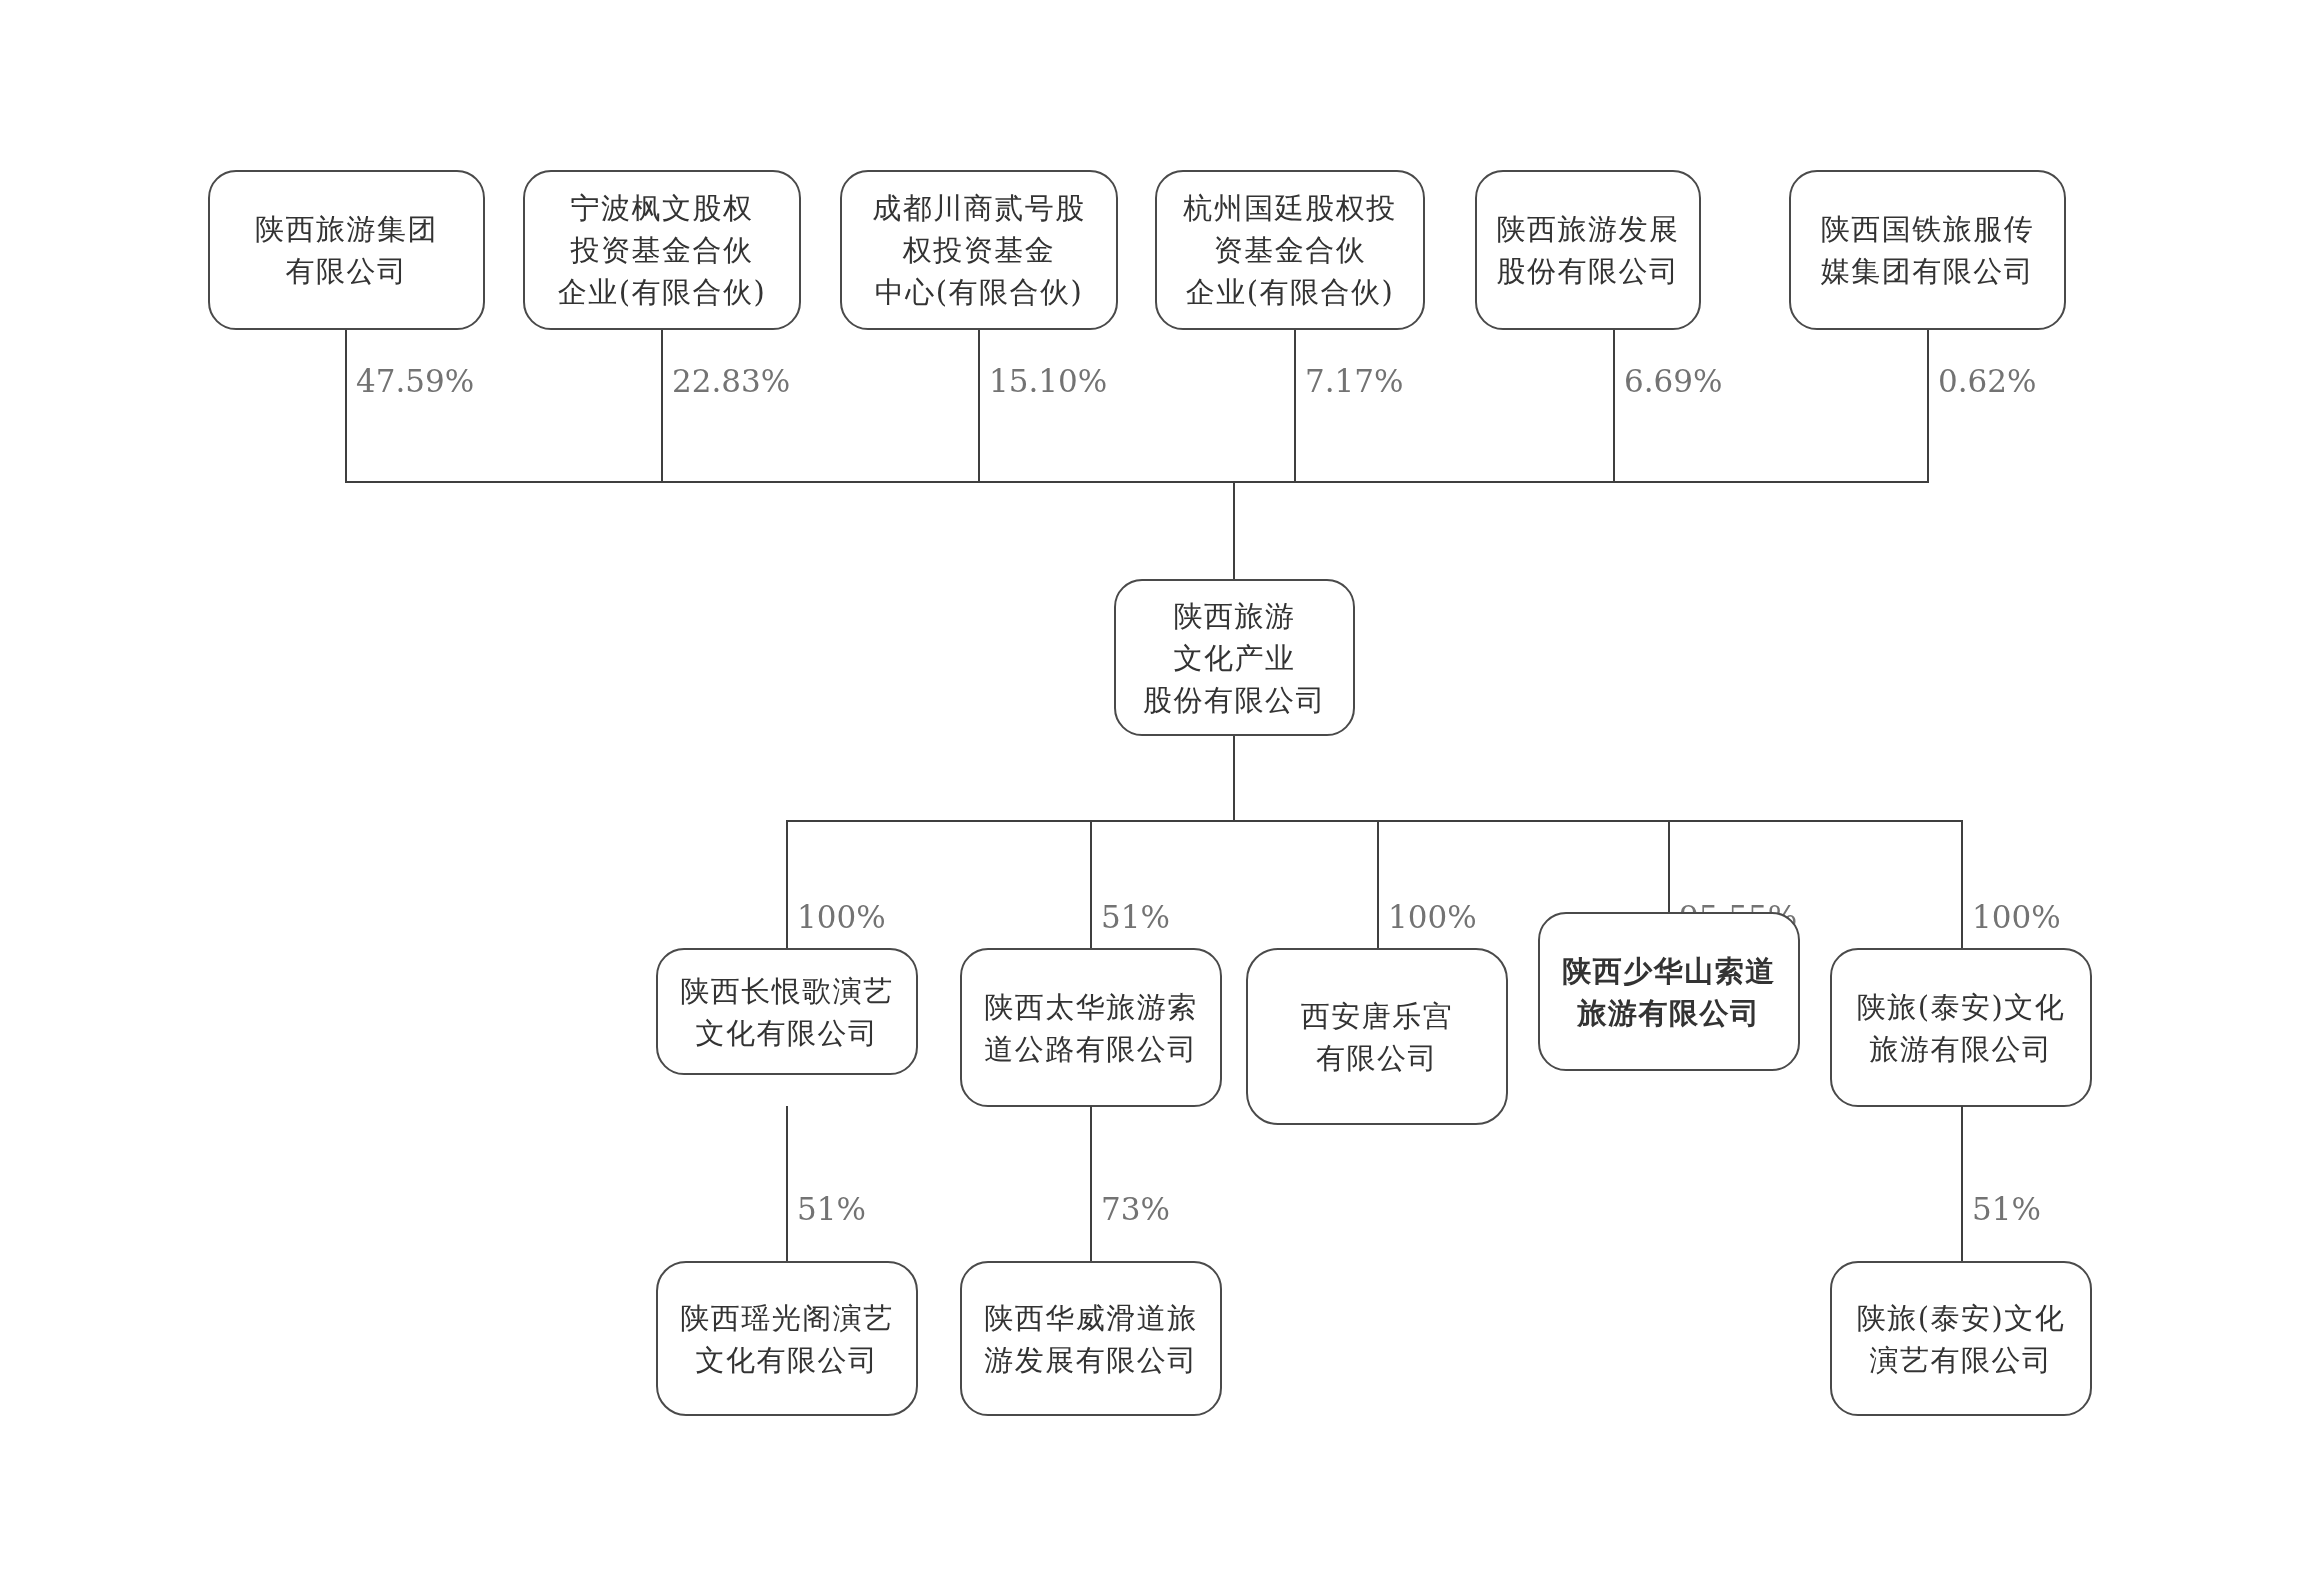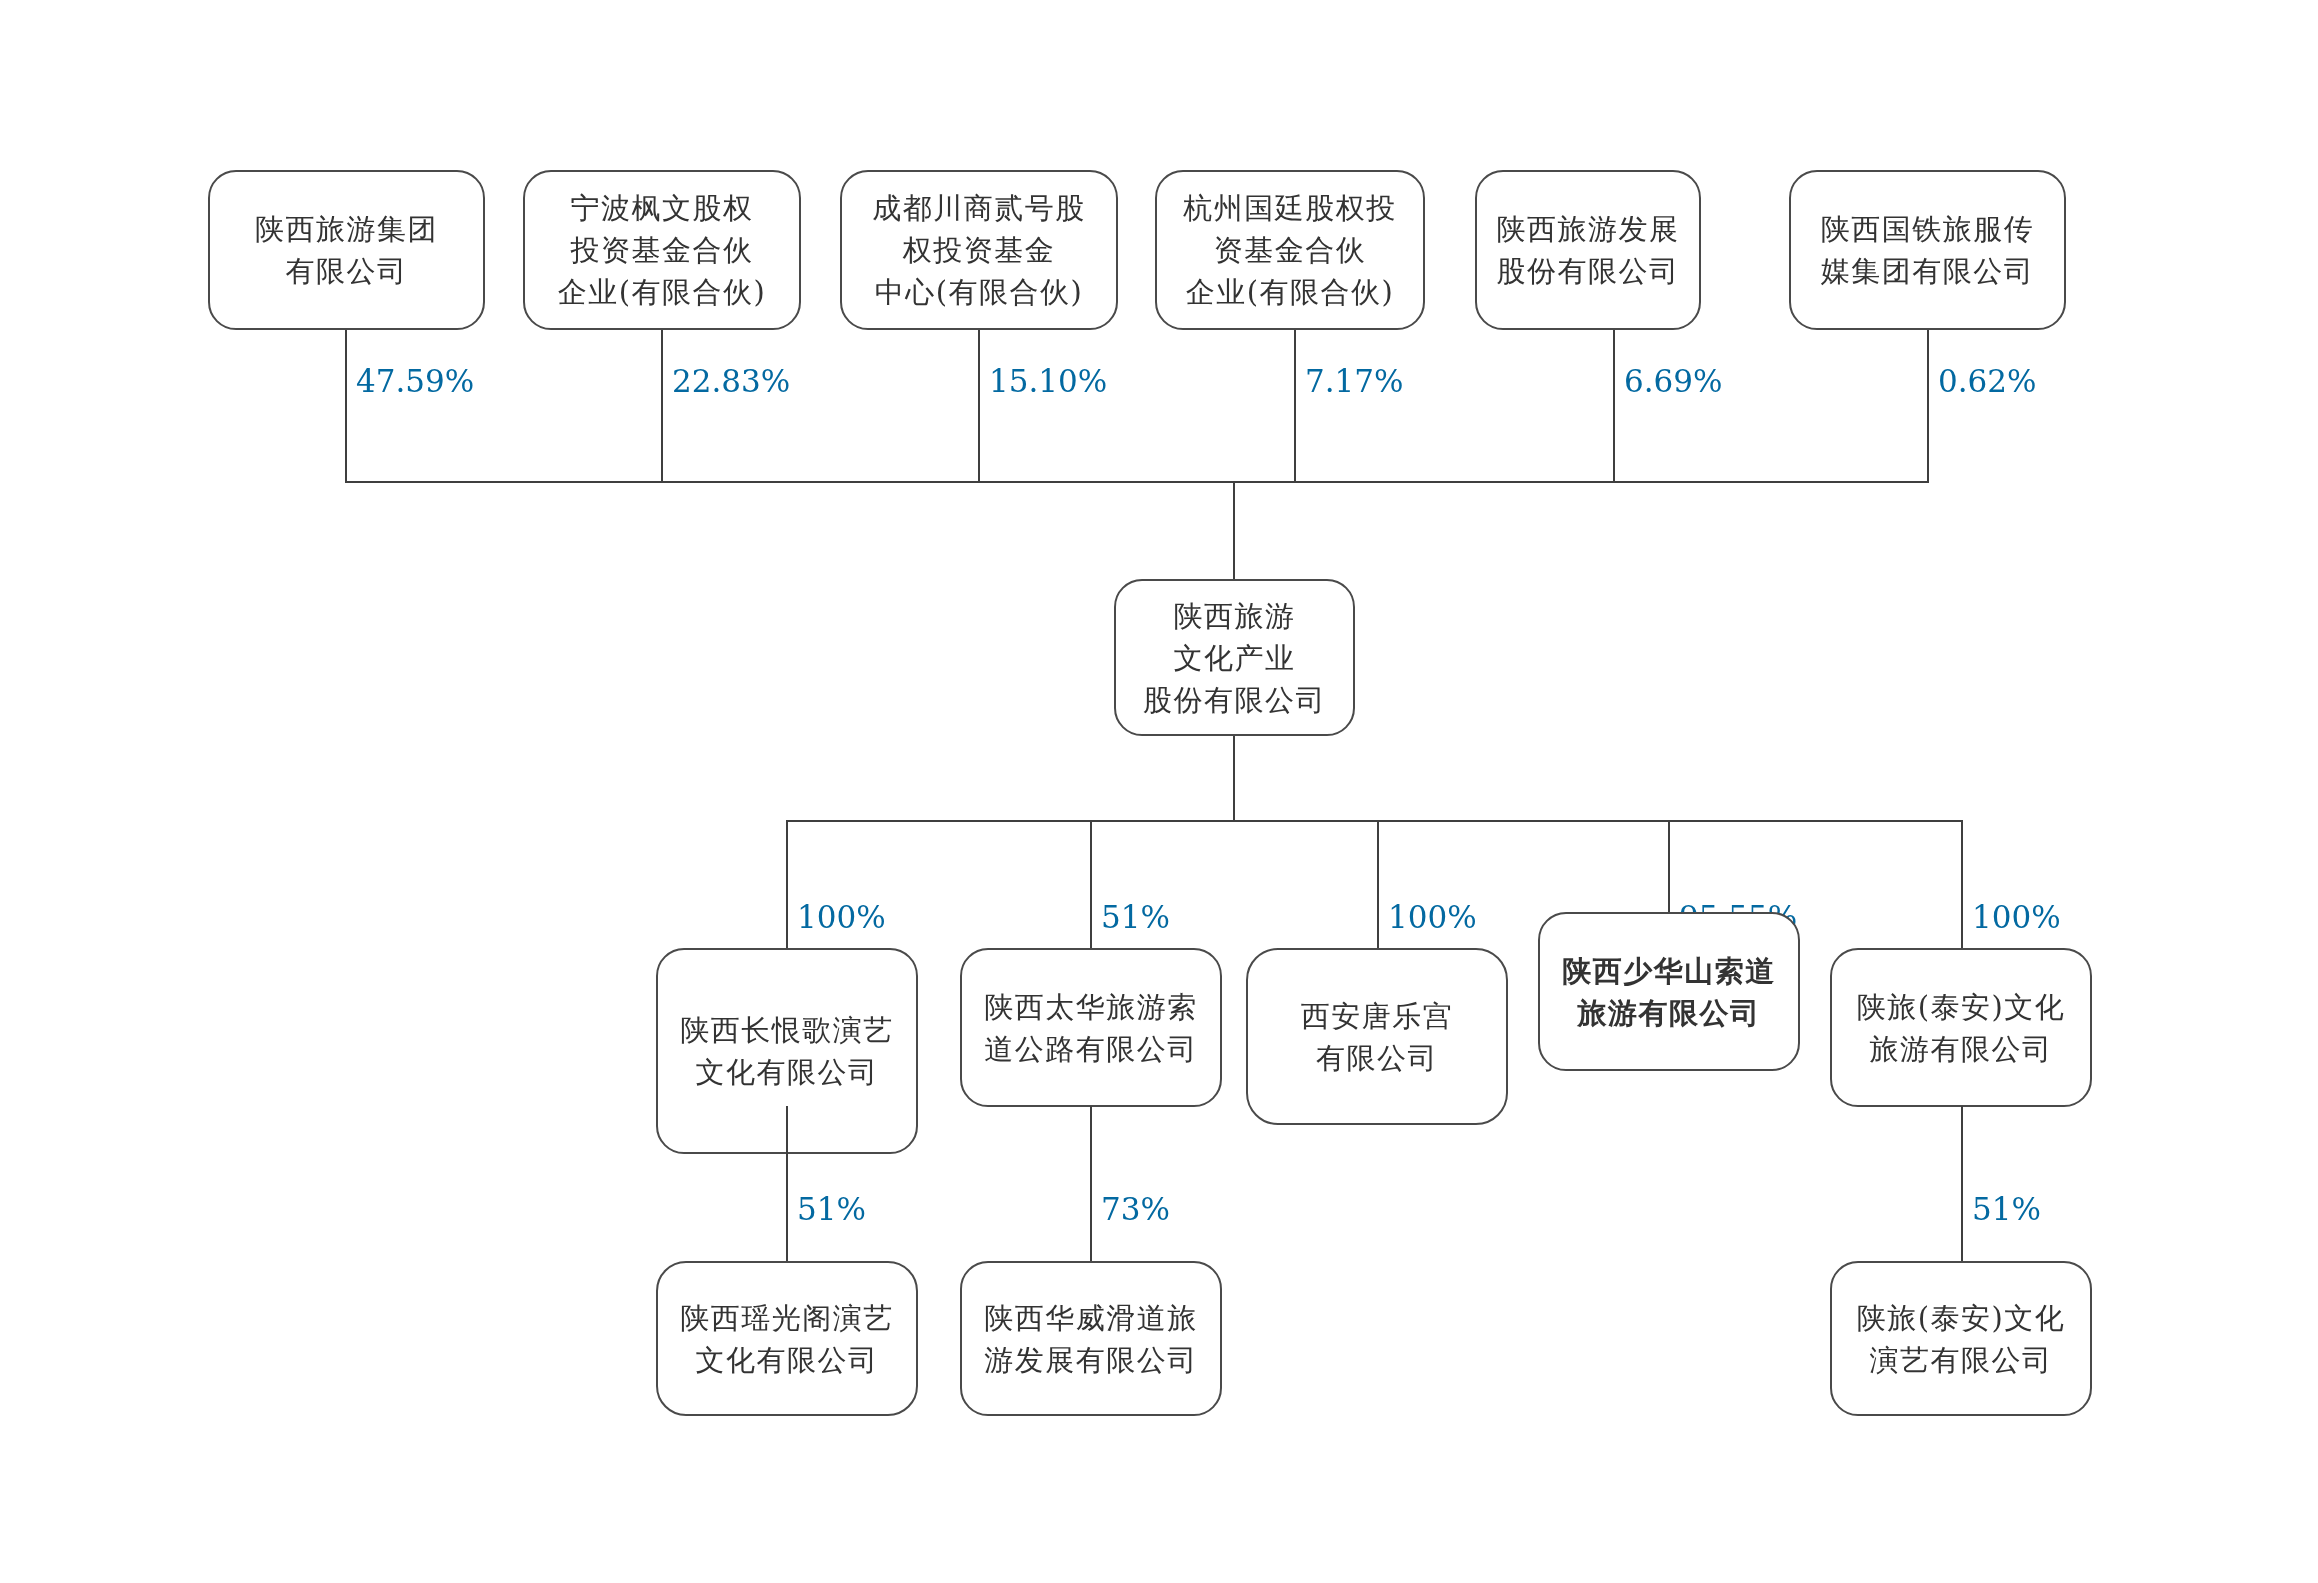--- a/index.html
+++ b/index.html
@@ -40,21 +40,21 @@
     background: #3f3f3f;
   }
   .hline {
     position: absolute;
     height: 2.2px;
     background: #3f3f3f;
   }
   .pct {
     position: absolute;
     font-size: 31px;
-    color: #0369a1;
+    color: #737373;
     line-height: 38px;
     white-space: nowrap;
   }
 </style>
 </head>
 <body>
 
 <div id="canvas">
 
   <div class="node" style="left:208px; top:170px; width:277px; height:160px;">
@@ -116,21 +116,21 @@
   <div class="vline" style="left:1377px; top:820px; height:128px;"></div>
   <div class="vline" style="left:1668px; top:820px; height:128px;"></div>
   <div class="vline" style="left:1961px; top:820px; height:128px;"></div>
 
   <span class="pct" style="left:797px; top:898px;">100%</span>
   <span class="pct" style="left:1101px; top:898px;">51%</span>
   <span class="pct" style="left:1388px; top:898px;">100%</span>
   <span class="pct" style="left:1679px; top:898px;">95.55%</span>
   <span class="pct" style="left:1972px; top:898px;">100%</span>
 
-  <div class="node" style="left:656px; top:948px; width:262px; height:206px;">
+  <div class="node" style="left:656px; top:948px; width:262px; height:127px;">
     <span class="node-text">陕西长恨歌演艺
 文化有限公司</span>
   </div>
   <div class="node" style="left:960px; top:948px; width:262px; height:159px;">
     <span class="node-text">陕西太华旅游索
 道公路有限公司</span>
   </div>
   <div class="node" style="left:1246px; top:948px; width:262px; height:177px;border-radius:32px;">
     <span class="node-text">西安唐乐宫
 有限公司</span>

